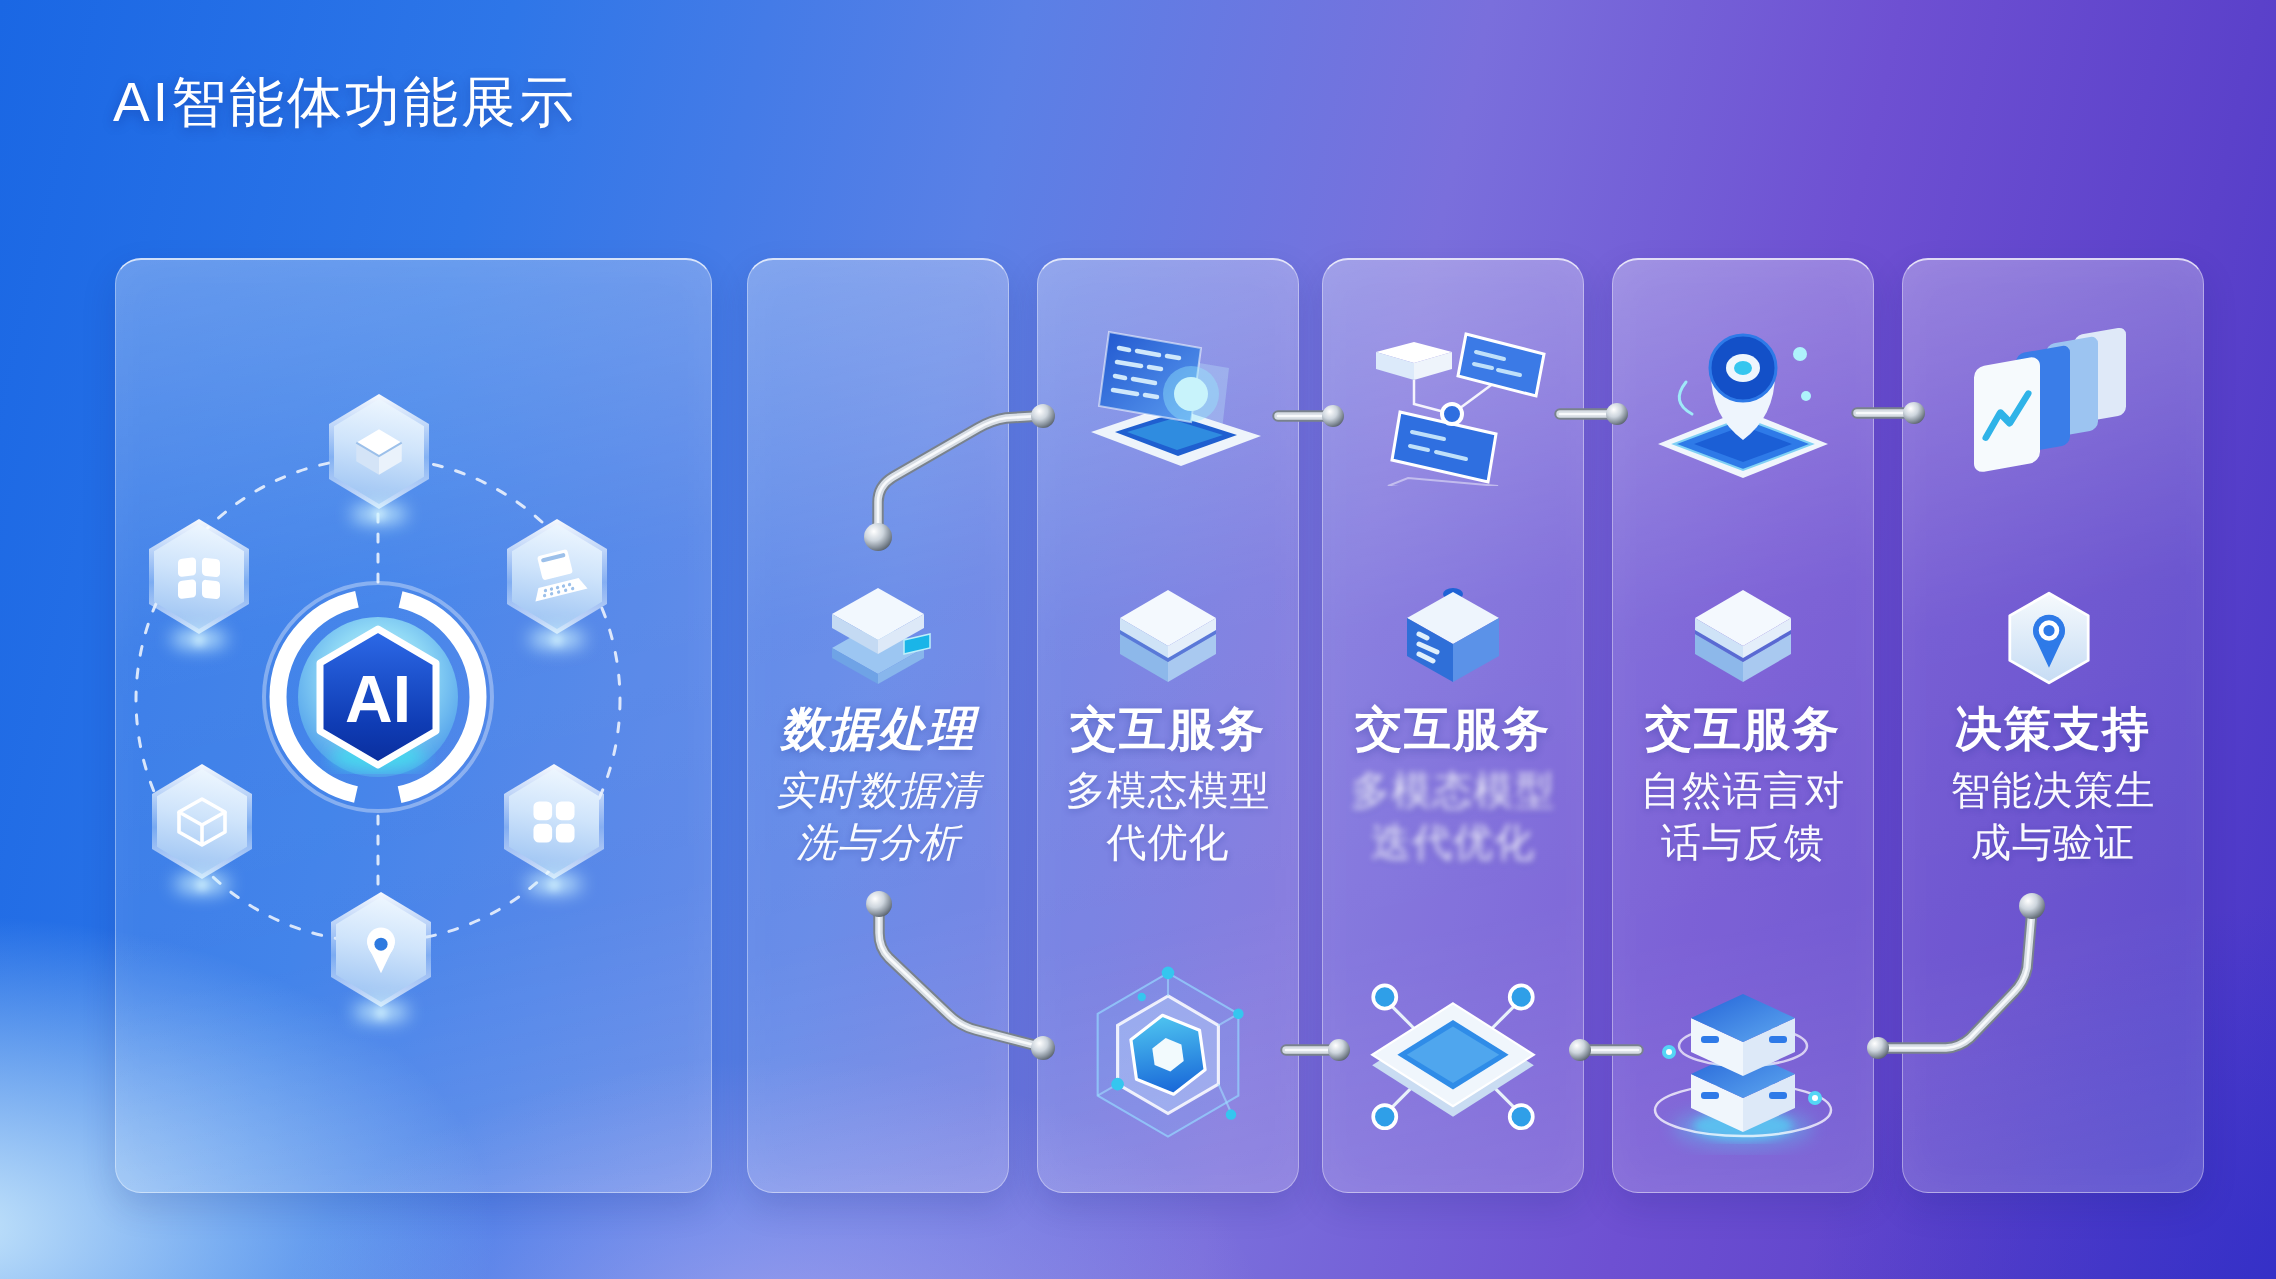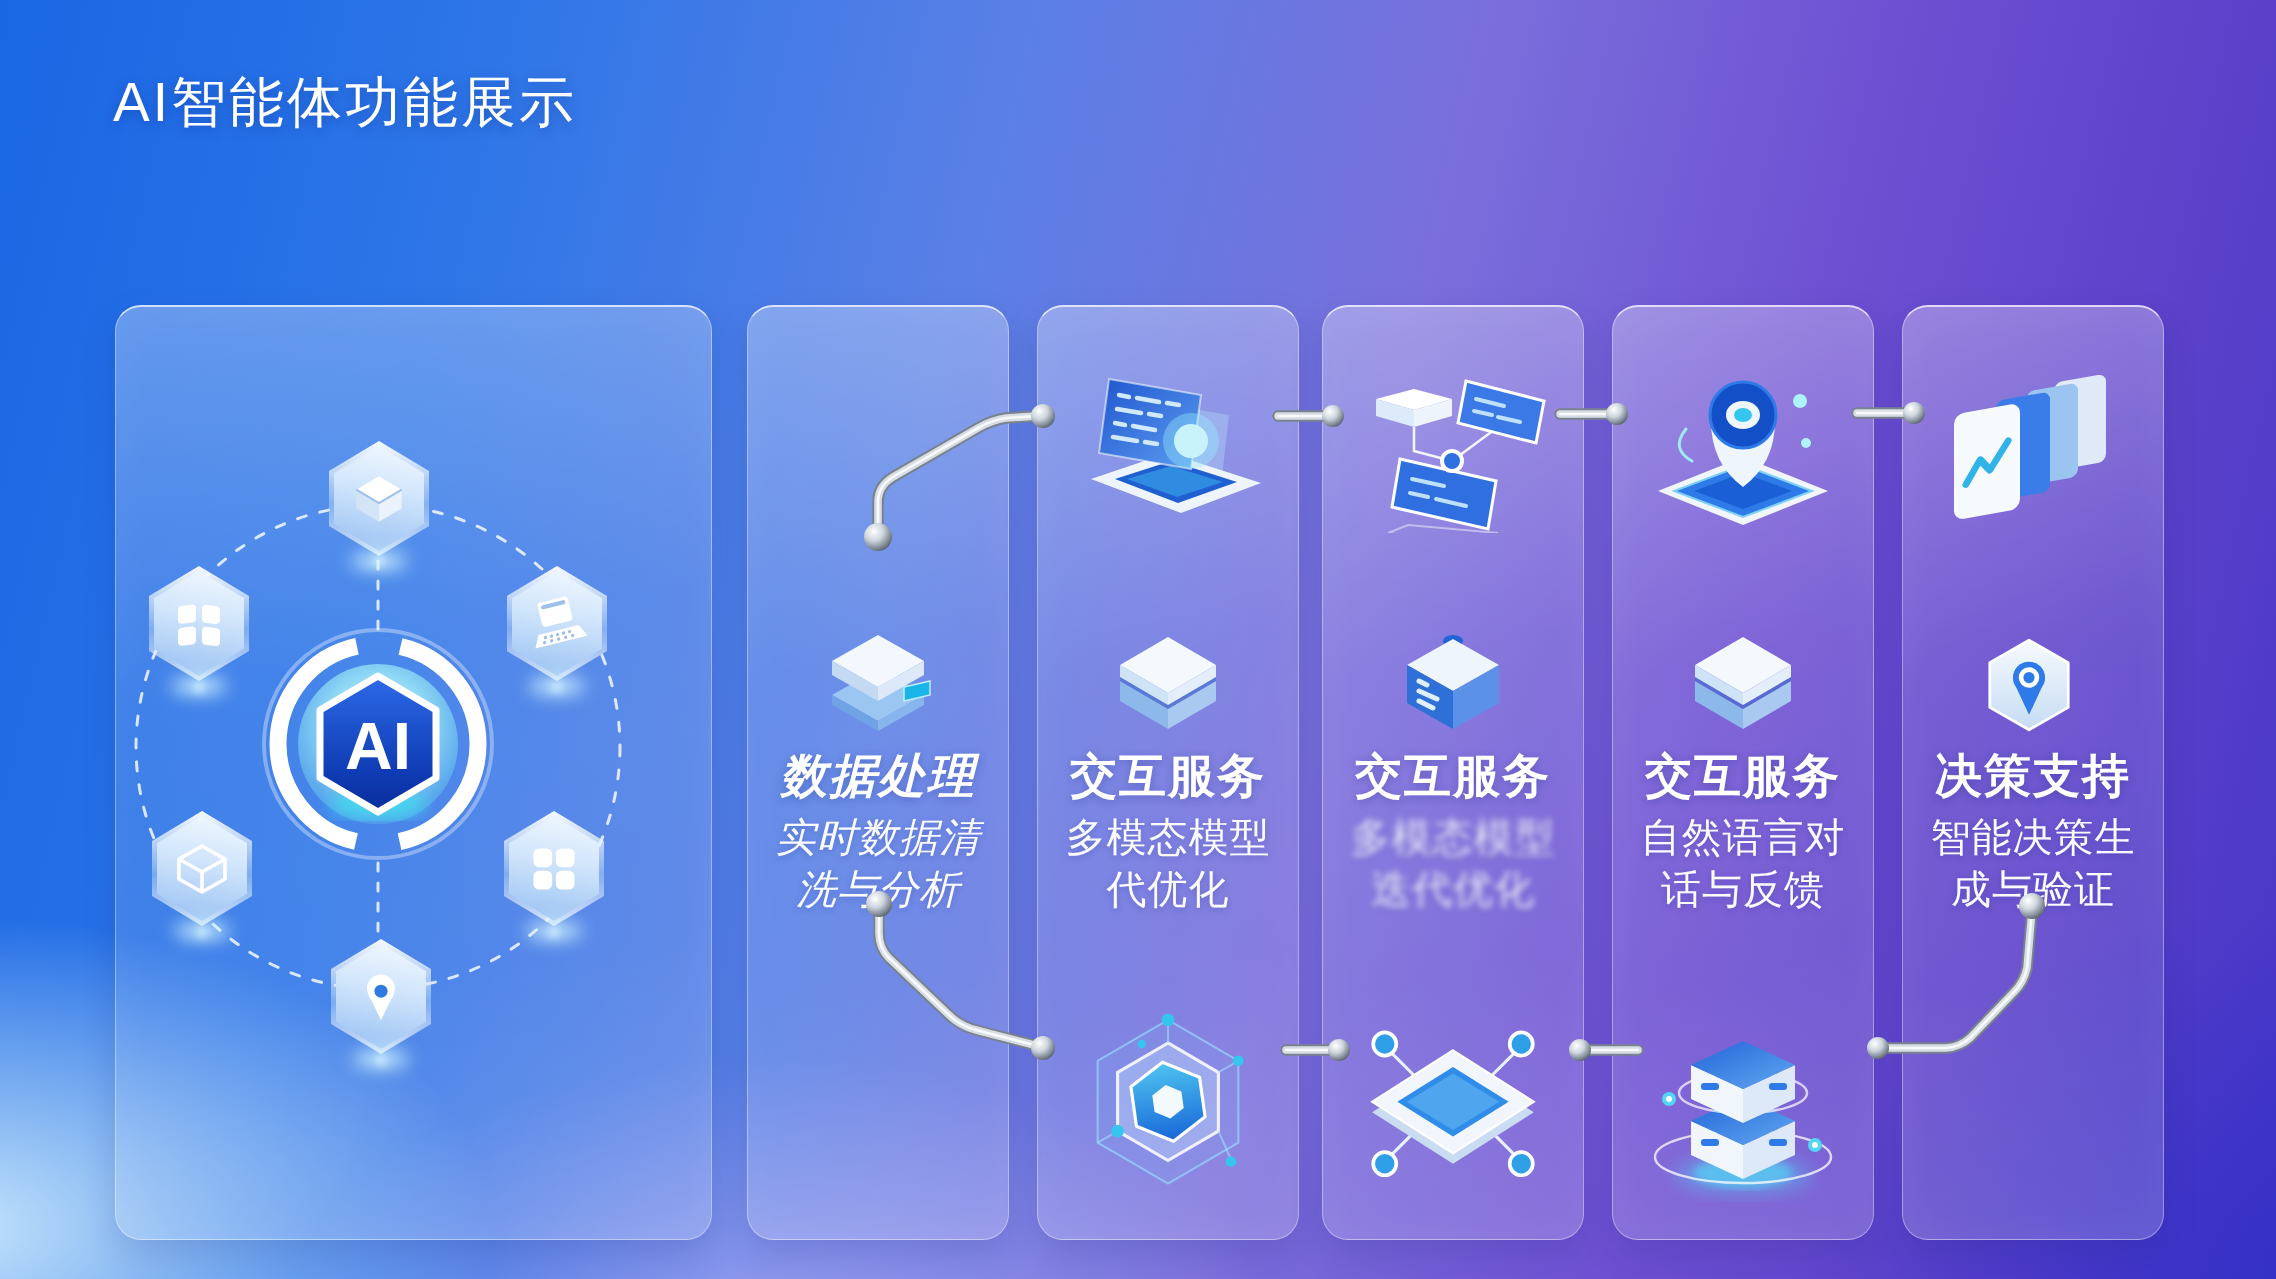--- a/index.html
+++ b/index.html
@@ -17,25 +17,24 @@
     font-size:55px;font-weight:normal;color:#fff;letter-spacing:3px;
     text-shadow:0 3px 12px rgba(10,30,120,.35);
   }
   
   .glass{
     position:absolute;top:258px;height:932px;border-radius:26px;
     background:linear-gradient(168deg, rgba(255,255,255,.30) 0%, rgba(255,255,255,.12) 38%, rgba(255,255,255,.10) 70%, rgba(255,255,255,.18) 100%);
     border:1px solid rgba(255,255,255,.38);
     border-top:2px solid rgba(255,255,255,.75);
     box-shadow:0 14px 34px rgba(18,28,120,.16), inset 0 0 46px rgba(255,255,255,.05);
-    margin-top:47px;
   }
   #hub-panel{left:115px;width:595px;}
   .card{width:260px;}
-  #card-0{left:747px;font-style:italic;} #card-1{left:1037px;} #card-2{left:1322px;} #card-3{left:1612px;} #card-4{left:1902px;}
+  #card-0{left:747px;font-style:italic;} #card-1{left:1037px;} #card-2{left:1322px;} #card-3{left:1612px;} #card-4{left:1902px;padding-left:40px;}
 
   
   .top-icon{position:absolute;top:58px;left:50%;transform:translateX(-50%);width:212px;height:168px;}
   .mid-icon{position:absolute;top:322px;left:50%;transform:translateX(-50%);width:120px;height:104px;}
   .card-title{
     position:absolute;top:438px;left:0;width:100%;text-align:center;
     font-size:47px;font-weight:bold;color:#fff;letter-spacing:2px;
     text-shadow:0 2px 8px rgba(15,35,130,.3);
   }
   .card-sub{

